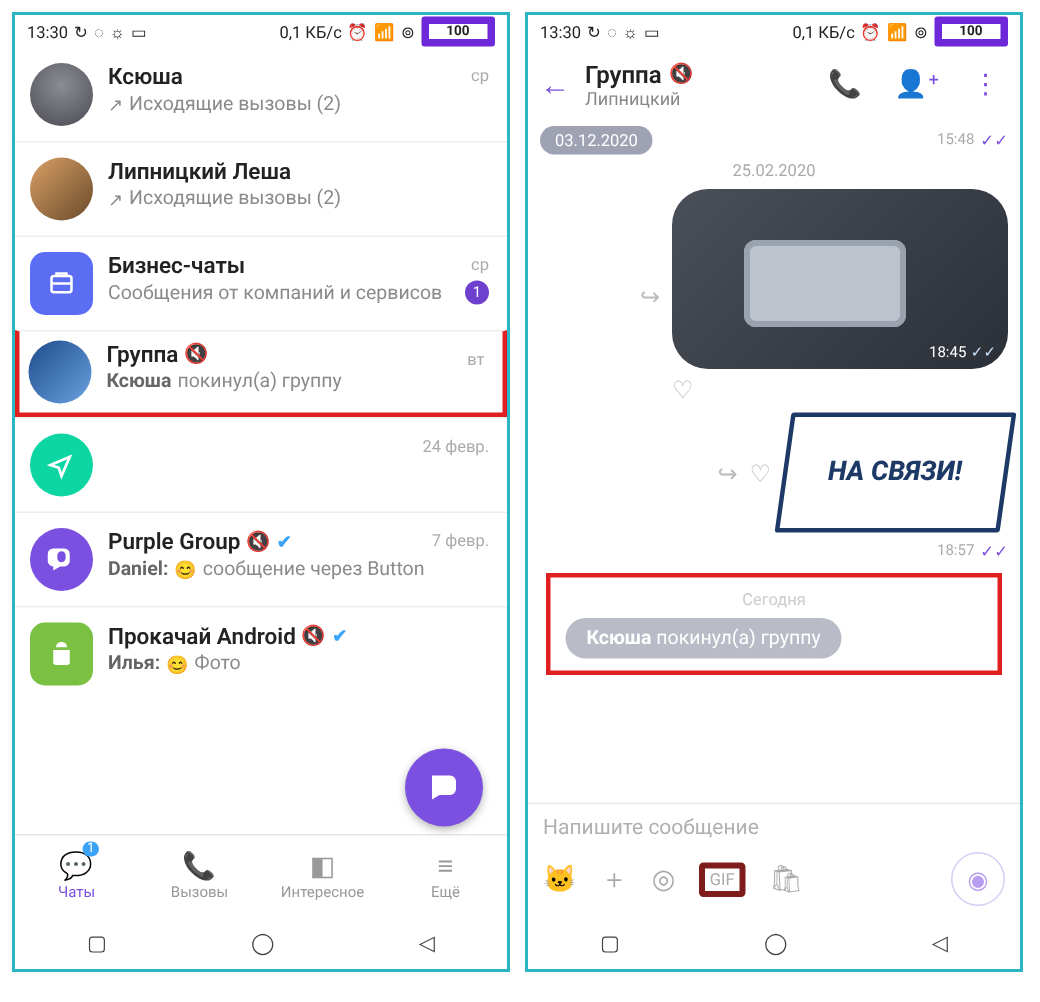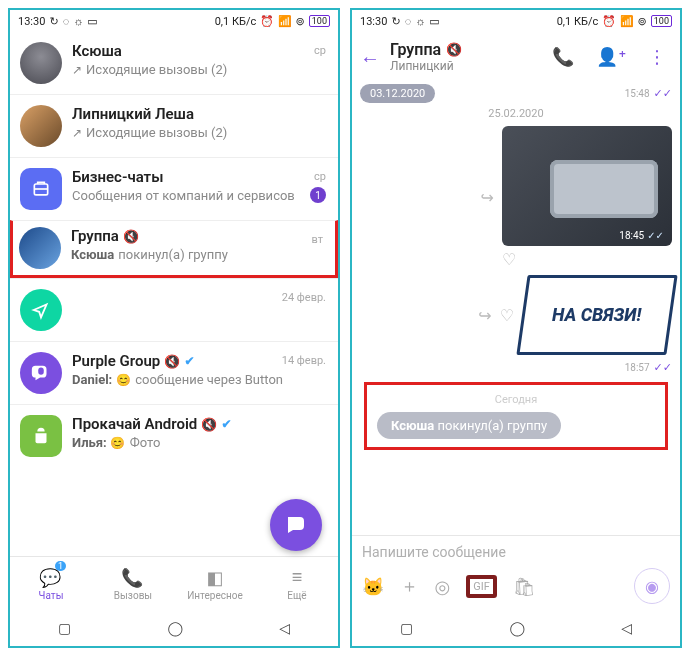--- a/index.html
+++ b/index.html
@@ -4,21 +4,21 @@
 <style>
   * { box-sizing: border-box; margin: 0; padding: 0; }
   body { font-family: -apple-system, BlinkMacSystemFont, "Segoe UI", Roboto, Arial, sans-serif; background:#fff; padding:8px; }
   .wrap { display:flex; gap:10px; }
   .phone { width:332px; height:640px; border:2px solid #2bb6c4; background:#fff; position:relative; display:flex; flex-direction:column; }
 
   
   .status { height:22px; display:flex; justify-content:space-between; align-items:center; padding:0 8px; font-size:11px; color:#222; }
   .status .left, .status .right { display:flex; align-items:center; gap:4px; }
   .ico { display:inline-flex; align-items:center; justify-content:center; }
-  .batt { border:1px solid #6d28d9; border-radius:2px; padding:0 2px; font-size:9px; line-height:10px; }
+  .batt { border:5px solid #6d28d9; border-radius:2px; padding:0 12px; font-size:9px; line-height:10px;font-weight:bold; }
 
   
   .list { flex:1; overflow:hidden; }
   .row { display:flex; align-items:flex-start; padding:10px 12px 10px 10px; gap:10px; position:relative; }
   .row + .row { border-top:1px solid #eee; }
   .avatar { width:42px; height:42px; border-radius:50%; background:#ccc; flex:0 0 42px; display:flex; align-items:center; justify-content:center; font-size:18px; color:#fff; }
   .av-biz { background:#5b6df3; border-radius:10px; }
   .av-mail { background:#0ed6a3; }
   .av-purple { background:#7b4fe0; }
   .av-droid { background:#7ac143; border-radius:10px; }
@@ -55,21 +55,21 @@
   .conv { flex:1; background:#fff; position:relative; padding:4px 8px 0; overflow:hidden; }
   .datepill { background:#9ea2b3; color:#fff; font-size:11px; border-radius:11px; padding:3px 10px; display:inline-block; }
   .datecenter { text-align:center; margin:4px 0; }
   .datecenter.small { color:#aaa; font-size:11px; }
   .time-top { display:flex; justify-content:flex-end; align-items:center; gap:4px; font-size:10px; color:#aaa;}
   .time-top .dbl { color:#7b4fe0; font-size:11px; }
 
   .msgwrap { display:flex; align-items:center; gap:8px; margin:6px 0; }
   .msgwrap.right { justify-content:flex-end; }
   .react { color:#bbb; font-size:16px; }
-  .imgmsg { width:170px; height:120px; background:linear-gradient(135deg,#4a4f58 0%,#2b3038 100%); border-radius:6px; position:relative; overflow:hidden; }
+  .imgmsg { width:224px; height:120px; background:linear-gradient(135deg,#4a4f58 0%,#2b3038 100%); border-radius:24px; position:relative; overflow:hidden; }
   .imgmsg::after { content:""; position:absolute; left:48px; top:34px; width:108px; height:58px; background:#bcc3cc; border-radius:8px; box-shadow:inset 0 0 0 4px #9aa3ad; }
   .imgmsg .imeta { position:absolute; right:8px; bottom:5px; color:#fff; font-size:10px; display:flex; align-items:center; gap:3px;}
   .imgmsg .imeta .dbl{ color:#cfe7ff; }
 
   .sticker { width:150px; height:80px; background:#fff; border:3px solid #1d3a66; transform:skewX(-8deg); display:flex; align-items:center; justify-content:center; font-weight:800; font-style:italic; color:#1d3a66; font-size:18px; line-height:1.05; text-align:center; border-radius:2px; }
   .sticker-inner{ transform:skewX(8deg); }
 
   .sysmsg-box { border:3px solid #e02020; padding:8px 10px; margin:8px 4px; }
   .sysmsg { background:#b9bcc7; color:#fff; border-radius:16px; padding:6px 14px; display:inline-block; font-size:13px; }
   .sysmsg b { font-weight:700; }
@@ -192,21 +192,21 @@
           <span>Purple Group</span>
           <span class="mute">🔇</span>
           <span class="check">✔</span>
         </div>
         <div class="sub">
           <b style="color:#666">Daniel:</b>
           <span class="mini-ico">😊</span>
           <span>сообщение через Button</span>
         </div>
       </div>
-      <div class="meta">14 февр.</div>
+      <div class="meta">7 февр.</div>
     </div>
 
     <div class="row">
       <div class="avatar av-droid">
         <svg width="22" height="22" viewBox="0 0 24 24" fill="#fff">
               <path d="M6 9h12v9a2 2 0 01-2 2H8a2 2 0 01-2-2z"></path>
               <path d="M8 7a4 4 0 018 0z"></path>
             </svg>
       </div>
       <div class="namecol">

